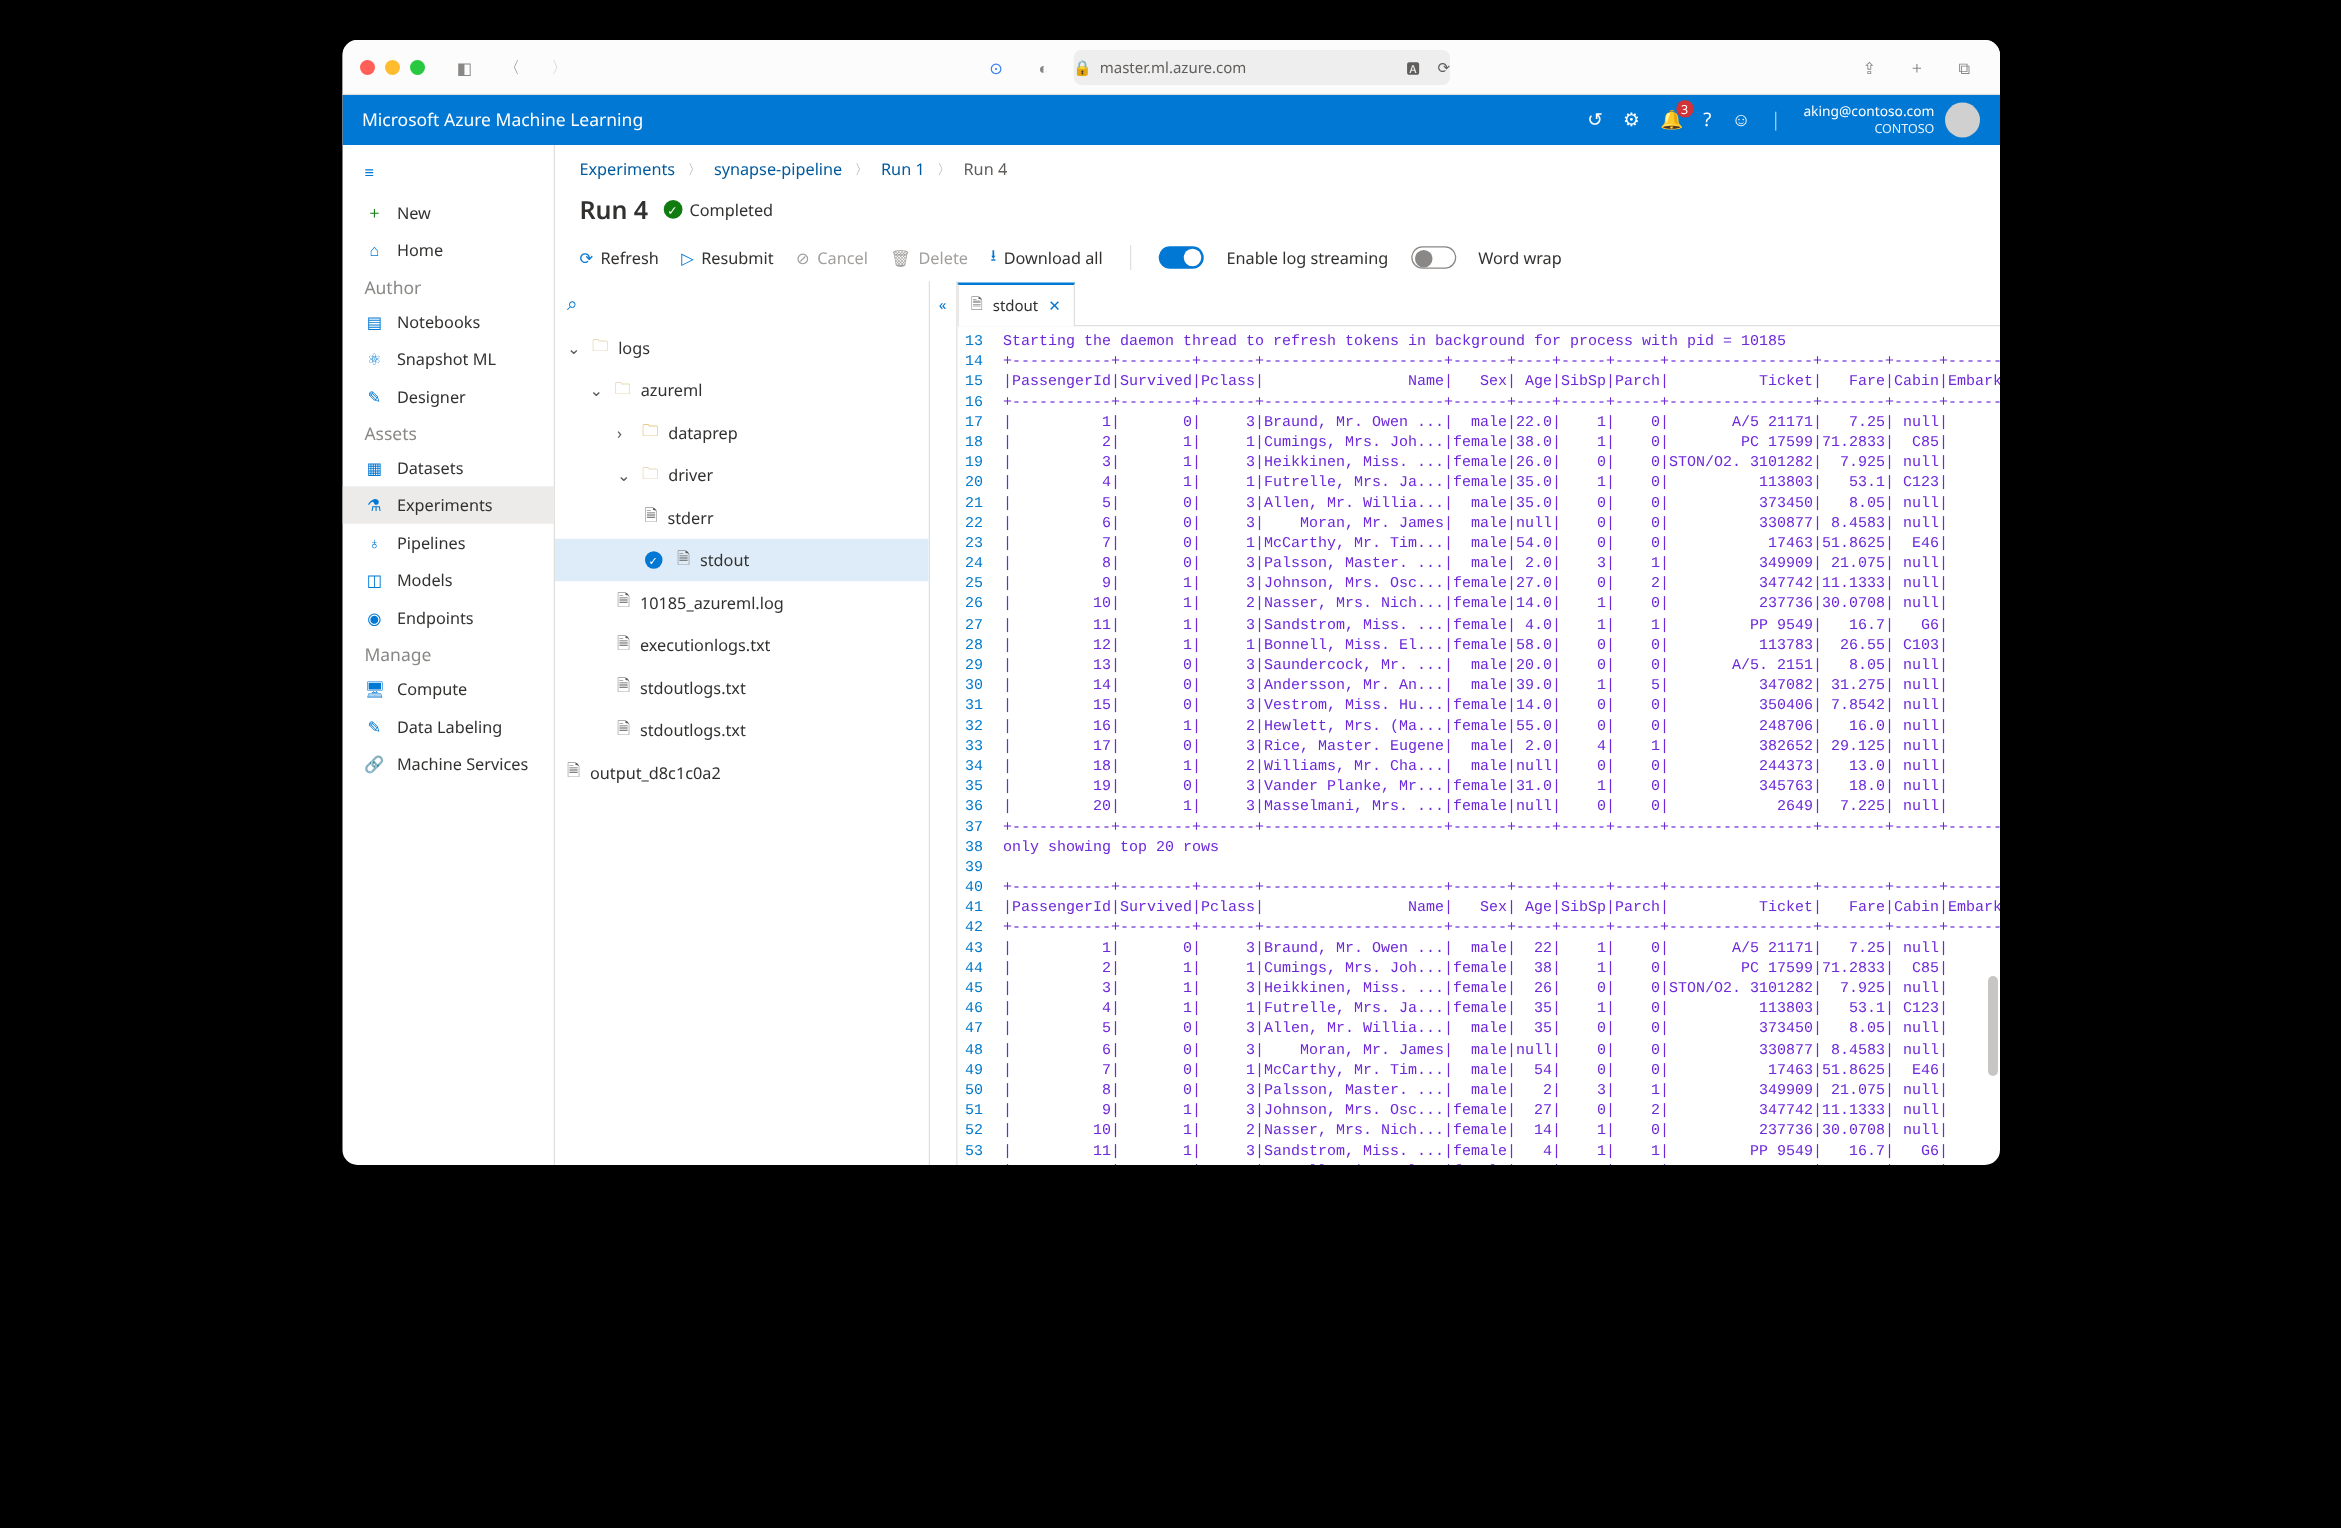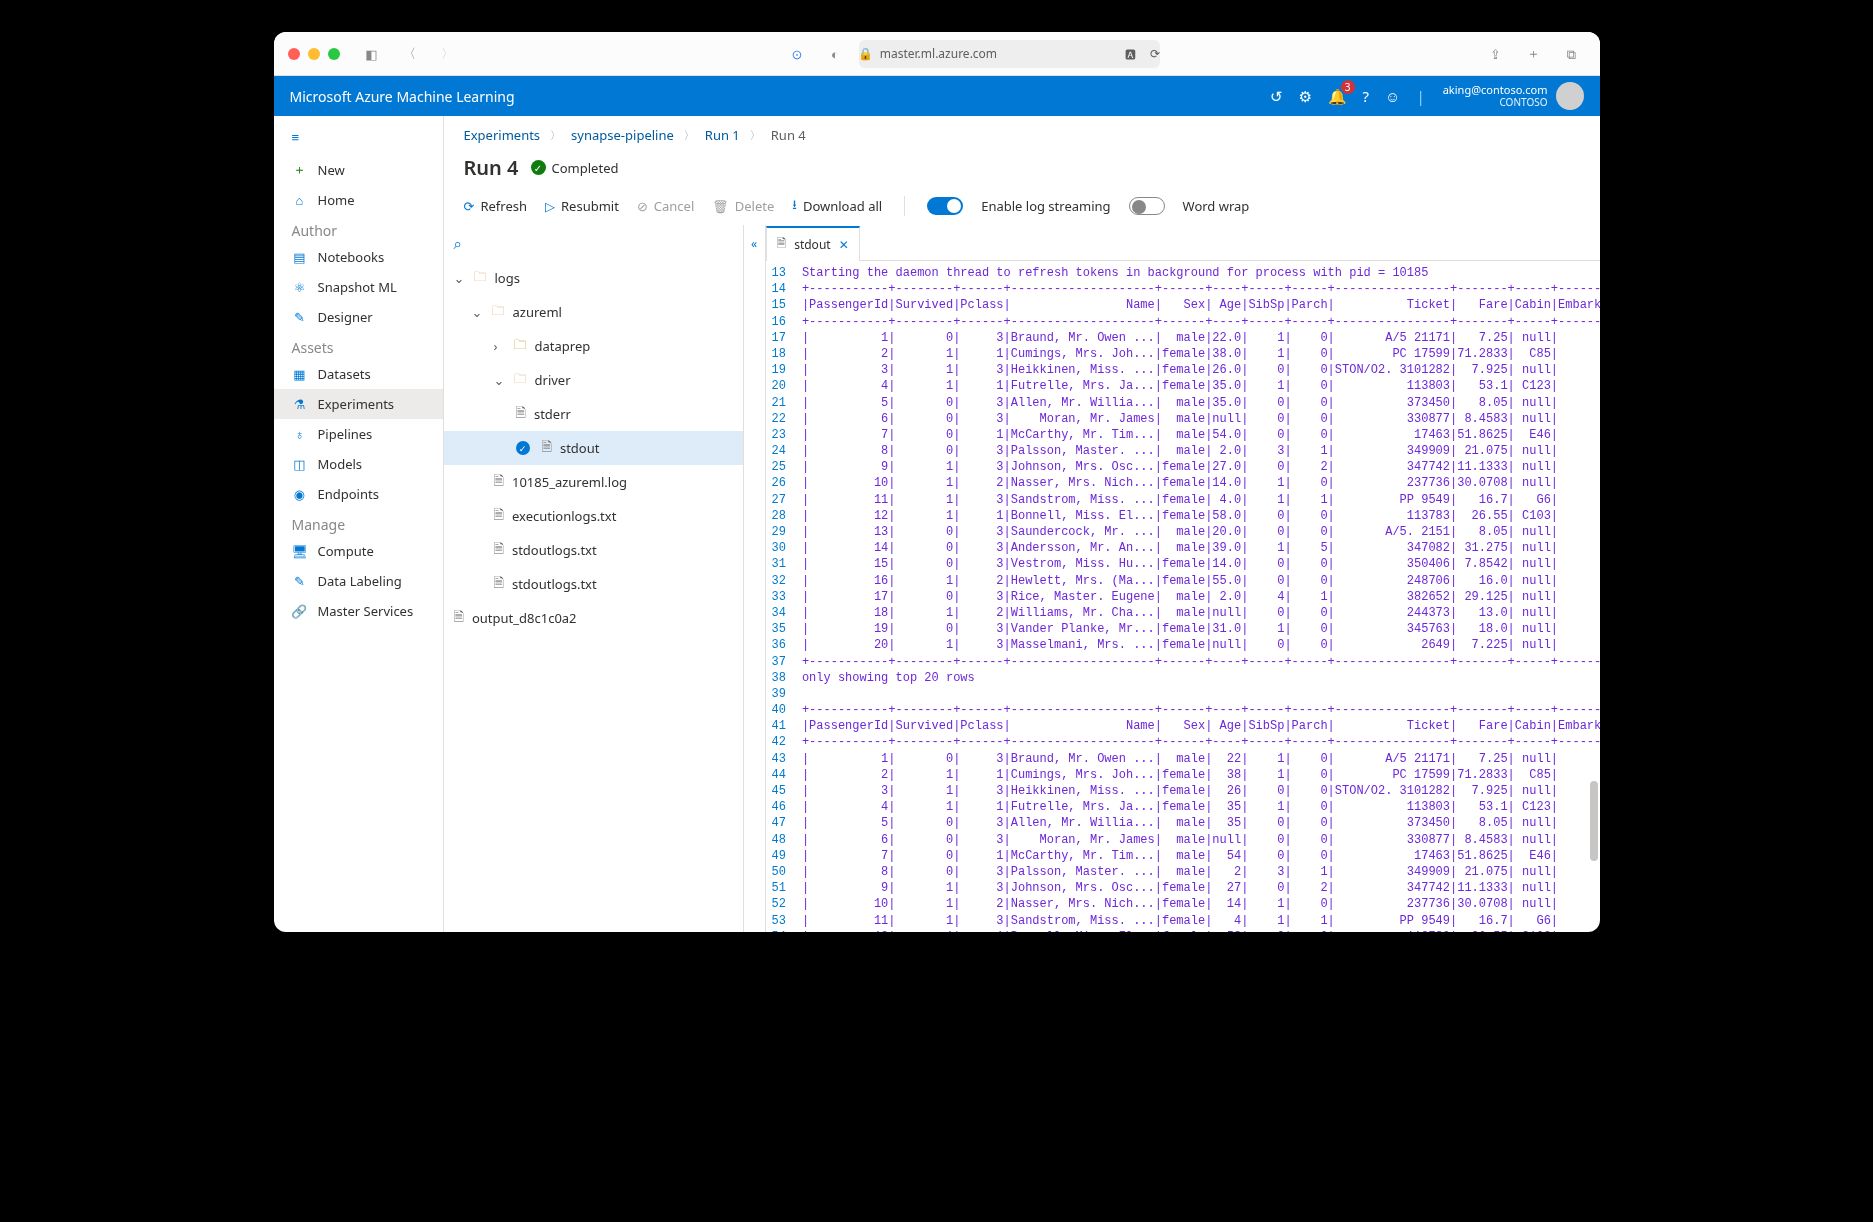--- a/index.html
+++ b/index.html
@@ -189,21 +189,21 @@
       <div class="nav-item">
           <span class="nav-icon">🖥</span>
           <span>Compute</span>
         </div>
       <div class="nav-item">
           <span class="nav-icon">✎</span>
           <span>Data Labeling</span>
         </div>
       <div class="nav-item">
           <span class="nav-icon">🔗</span>
-          <span>Master Services</span>
+          <span>Machine Services</span>
         </div>
     </div>
 
     <div class="main">
 
       <div class="crumbs">
         <a href="#">Experiments</a>
           <span class="chev">〉</span>
         <a href="#">synapse-pipeline</a>
           <span class="chev">〉</span>

